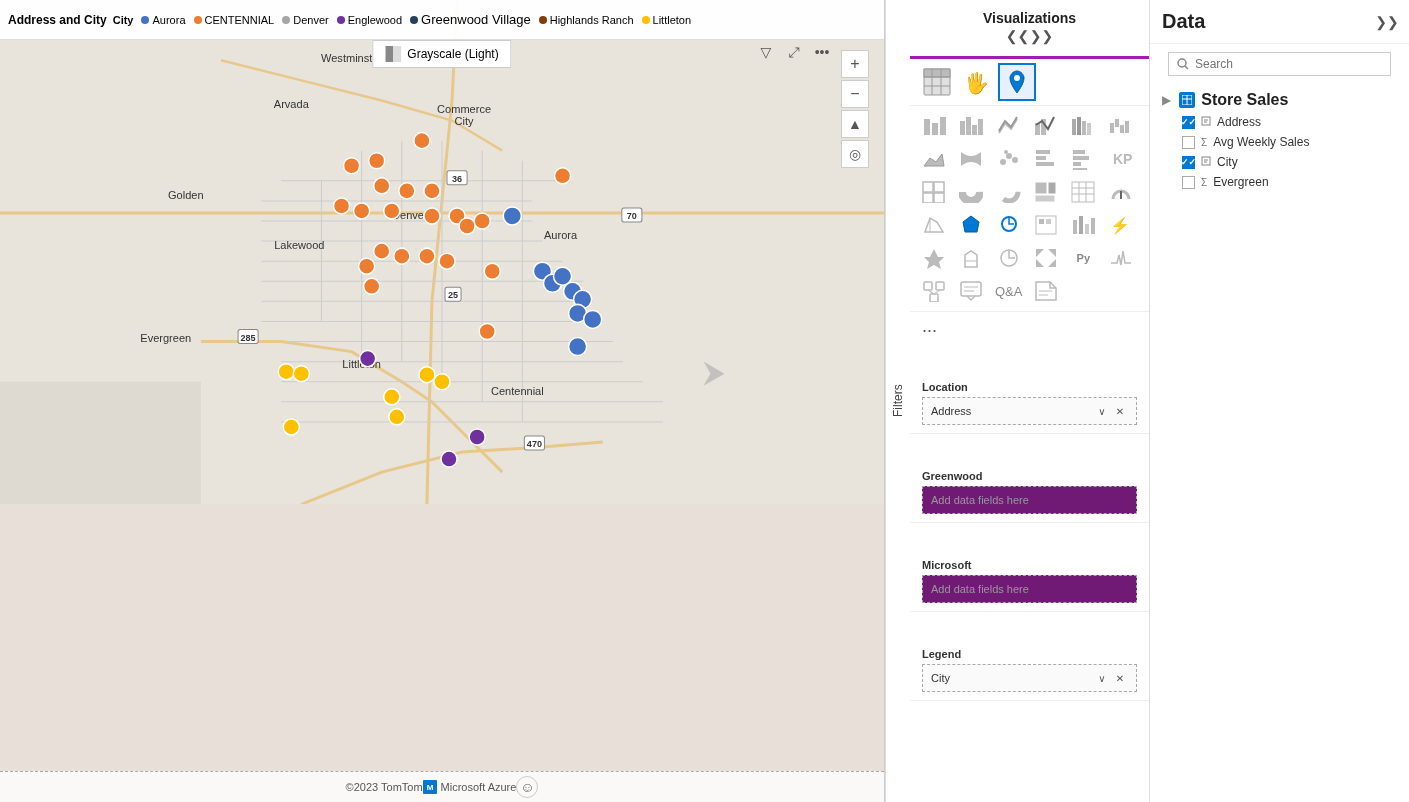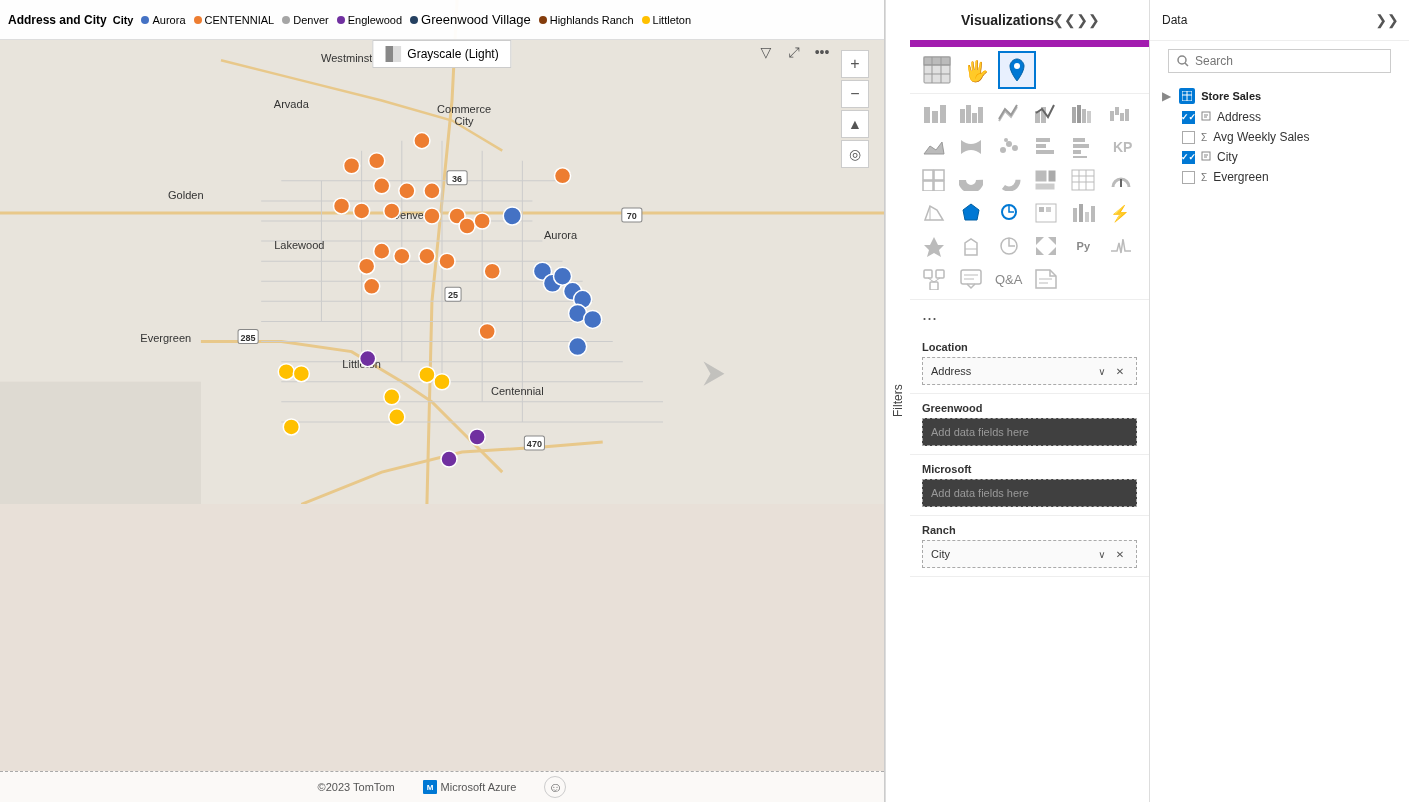--- a/index.html
+++ b/index.html
@@ -66,21 +66,21 @@
       z-index: 10;
       white-space: nowrap;
     }
 
     .map-footer {
       position: absolute;
       bottom: 0; left: 0; right: 0;
       background: rgba(255,255,255,0.8);
       padding: 4px 10px;
       display: flex; align-items: center; justify-content: center;
-      gap: 28px;
+      gap: 0;
       font-size: 11px;
       color: #555;
       border-top: 1px dashed #aaa;
     }
 
     
     .map-bg {
       position: absolute;
       top: 0; left: 0; right: 0; bottom: 0;
     }
@@ -109,23 +109,24 @@
       background: white;
       border-right: 1px solid #ddd;
       overflow-y: auto;
       display: flex;
       flex-direction: column;
     }
 
     .viz-panel-header {
       display: flex;
       align-items: center;
-      justify-content: center;
+      justify-content: flex-start;
       padding: 10px 12px;
-      border-bottom: 7px solid #a21caf;
+      border-bottom: 3px solid #a21caf;
+      flex-direction: column;
     }
 
     .viz-panel-title {
       font-size: 14px;
       font-weight: 600;
       color: #222;
     }
 
     .panel-collapse-btn {
       width: 20px; height: 20px;
@@ -184,20 +185,21 @@
       padding: 4px 12px 8px;
       font-size: 18px;
       color: #555;
       cursor: pointer;
     }
 
     
     .field-well-section {
       padding: 8px 12px;
       border-bottom: 1px solid #eee;
+      margin-top: 28px;
     }
 
     .field-well-label {
       font-size: 11px;
       font-weight: 600;
       color: #333;
       margin-bottom: 4px;
     }
 
     .field-well-box {
@@ -207,21 +209,21 @@
       font-size: 11px;
       color: #333;
       display: flex;
       align-items: center;
       justify-content: space-between;
       min-height: 28px;
     }
 
     .field-well-placeholder {
       border: 1px dashed #aaa;
-      background: #404040;
+      background: #701a75;
       padding: 4px 8px;
       font-size: 11px;
       color: #999;
       min-height: 28px;
       display: flex;
       align-items: center;
     }
 
     .field-well-actions {
       display: flex; gap: 2px;
@@ -245,22 +247,22 @@
 
     .data-panel-header {
       display: flex;
       align-items: center;
       justify-content: space-between;
       padding: 10px 12px;
       border-bottom: 1px solid #eee;
     }
 
     .data-panel-title {
-      font-size: 12px;
-      font-weight: 400;
+      font-size: 20px;
+      font-weight: 700;
       color: #222;
     }
 
     .search-box {
       margin: 8px 18px;
       display: flex;
       align-items: center;
       border: 1px solid #ccc;
       padding: 4px 8px;
       gap: 6px;
@@ -292,21 +294,21 @@
       width: 16px; height: 16px;
       background: #0078d4;
       border-radius: 2px;
       display: flex; align-items: center; justify-content: center;
       color: white;
       font-size: 9px;
       flex-shrink: 0;
     }
 
     .data-table-label {
-      font-size: 11px;
+      font-size: 16px;
       font-weight: 600;
       color: #222;
     }
 
     .data-field-item {
       display: flex;
       align-items: center;
       gap: 6px;
       padding: 3px 8px 3px 24px;
       cursor: pointer;
@@ -814,21 +816,21 @@
   </div>
 
   <div class="field-well-section">
     <div class="field-well-label">Microsoft</div>
     <div class="field-well-placeholder">
       <span>Add data fields here</span>
     </div>
   </div>
 
   <div class="field-well-section">
-    <div class="field-well-label">Ranch</div>
+    <div class="field-well-label">Legend</div>
     <div class="field-well-box">
       <span>City</span>
       <div class="field-well-actions">
         <div class="field-well-btn">∨</div>
         <div class="field-well-btn">✕</div>
       </div>
     </div>
   </div>
 </div>
 

